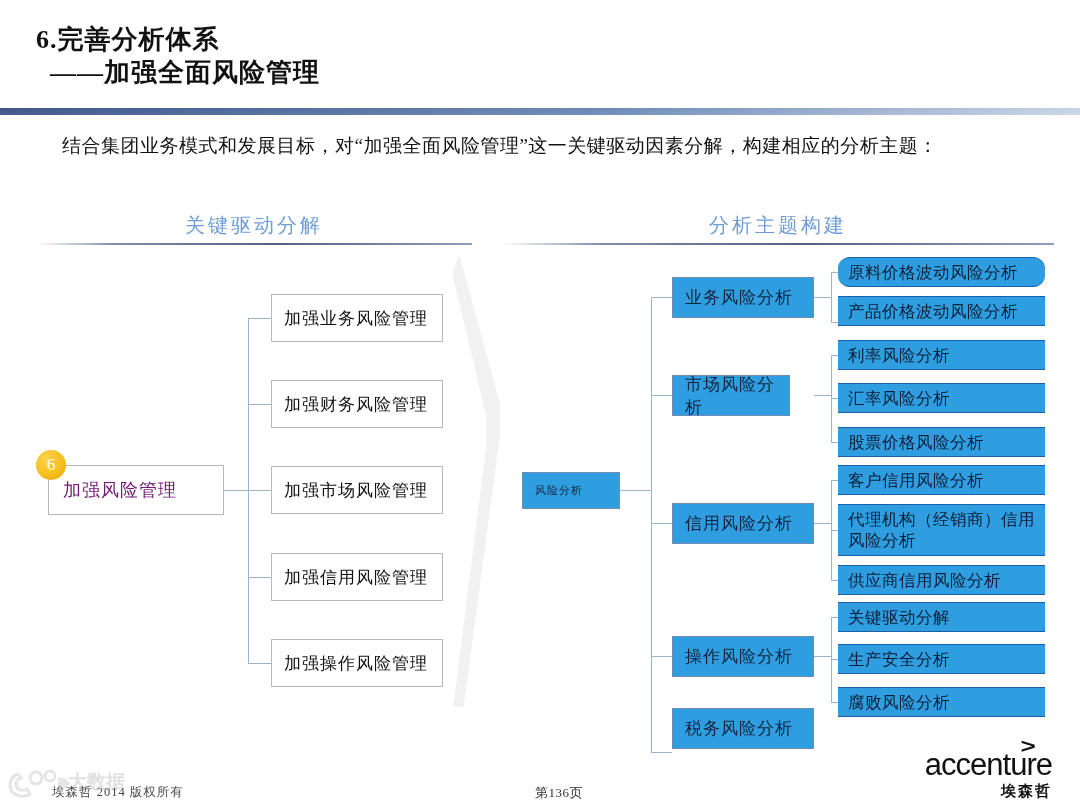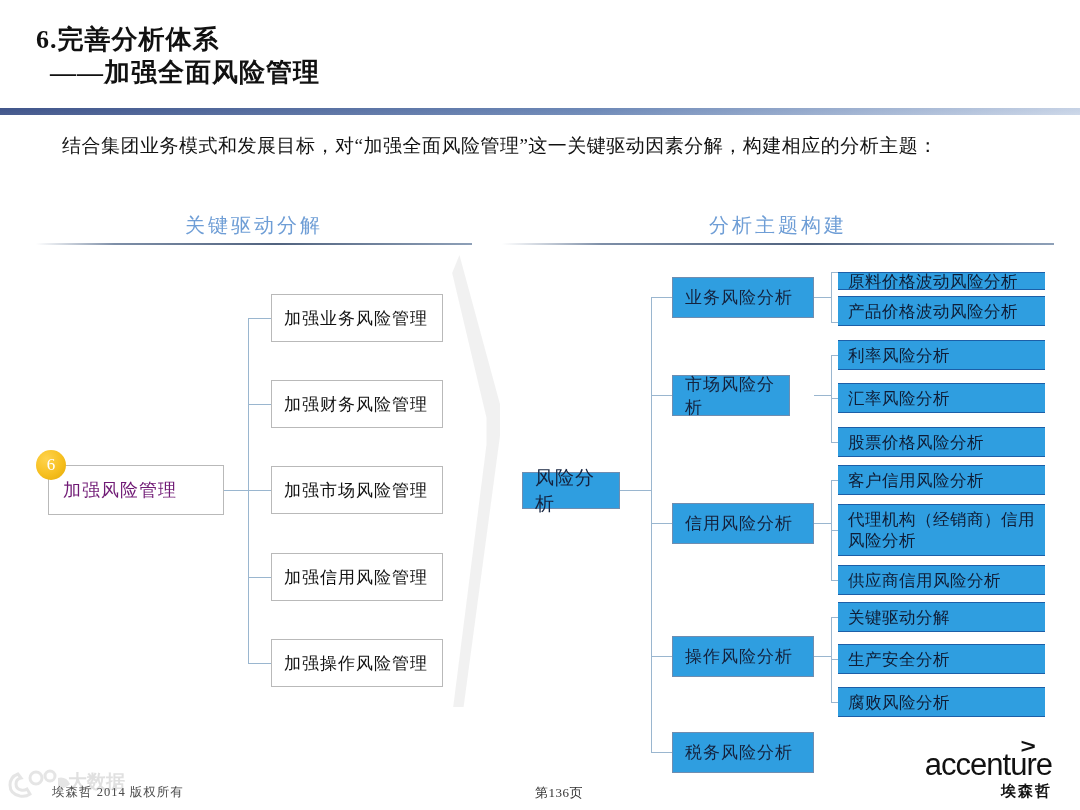--- a/index.html
+++ b/index.html
@@ -50,21 +50,21 @@
   .badge{position:absolute;width:30px;height:30px;border-radius:50%;
     background:radial-gradient(circle at 35% 30%,#ffd34d 0%,#f6bf1f 55%,#e3a906 100%);
     color:#ffffff;font-size:17px;display:flex;align-items:center;justify-content:center;
     font-family:"Liberation Serif",serif;}
 
   
   .n-mid{background:#2f9ee0;border:1px solid #6f8db0;font-size:17px;color:#14223d;
     padding:0 12px;letter-spacing:1px;}
   .n-leaf{background:#2f9ee0;border-top:1px solid #1c5fa8;border-bottom:1px solid #1c5fa8;
     font-size:16.5px;color:#0f1d36;padding:0 10px;letter-spacing:.5px;line-height:21px;}
-  .n-blue-root{background:#2f9ee0;border:1px solid #6f8db0;font-size:19px;color:#14223d;
+  .n-blue-root{background:#2f9ee0;border:1px solid #6f8db0;font-size:11px;color:#14223d;
     padding:0 12px;letter-spacing:1px;}
 
   
   .ln{position:absolute;background:#9ab6cf;}
   .ln.h{height:1px;}
   .ln.v{width:1px;}
 
   
   .copyright{position:absolute;left:52px;top:784px;font-size:12.5px;color:#4b4b4b;letter-spacing:1px;}
   .pageno{position:absolute;left:535px;top:784px;font-size:13px;color:#333;letter-spacing:.5px;}
@@ -146,21 +146,21 @@
   <div class="ln h" style="left:651px;top:656px;width:21px;"></div>
   <div class="ln h" style="left:651px;top:752px;width:21px;"></div>
 
   <div class="node n-mid" style="left:672px;top:277px;width:142px;height:41px;">
     <span>业务风险分析</span>
   </div>
   <div class="ln h" style="left:814px;top:297px;width:18px;"></div>
   <div class="ln v" style="left:831px;top:272px;height:50px;"></div>
   <div class="ln h" style="left:831px;top:272px;width:8px;"></div>
   <div class="ln h" style="left:831px;top:322px;width:8px;"></div>
-  <div class="node n-leaf" style="left:838px;top:272px;width:207px;height:18px;">
+  <div class="node n-leaf" style="left:838px;top:257px;width:207px;height:30px;border-radius:12px;">
     <span>原料价格波动风险分析</span>
   </div>
   <div class="node n-leaf" style="left:838px;top:296px;width:207px;height:30px;">
     <span>产品价格波动风险分析</span>
   </div>
 
   <div class="node n-mid" style="left:672px;top:375px;width:118px;height:41px;">
     <span>市场风险分析</span>
   </div>
   <div class="ln h" style="left:814px;top:395px;width:18px;"></div>
@@ -207,21 +207,21 @@
   <div class="node n-leaf" style="left:838px;top:602px;width:207px;height:30px;">
     <span>关键驱动分解</span>
   </div>
   <div class="node n-leaf" style="left:838px;top:644px;width:207px;height:30px;">
     <span>生产安全分析</span>
   </div>
   <div class="node n-leaf" style="left:838px;top:687px;width:207px;height:30px;">
     <span>腐败风险分析</span>
   </div>
 
-  <div class="node n-mid" style="left:672px;top:732px;width:142px;height:41px;">
+  <div class="node n-mid" style="left:672px;top:708px;width:142px;height:41px;">
     <span>税务风险分析</span>
   </div>
 
   <svg class="wmark" viewBox="0 0 180 40">
     <path d="M12 12 q-8 3 -8 11 q0 9 10 11 q6 1 10 -2 l-3 -5 q-3 2 -6 1 q-5 -1 -5 -6 q0 -5 5 -6 z" fill="none" stroke="#aaa" stroke-width="3"></path>
     <circle cx="30" cy="16" r="6" fill="none" stroke="#aaa" stroke-width="3"></circle>
     <circle cx="44" cy="14" r="5" fill="none" stroke="#aaa" stroke-width="3"></circle>
     <path d="M52 16 q8 -2 12 6 q-6 6 -12 3 z" fill="#aaa"></path>
     <text x="62" y="26" font-family="DejaVu Sans, sans-serif" font-size="19" font-weight="bold" fill="#9a9a9a">大数据</text>
   </svg>

